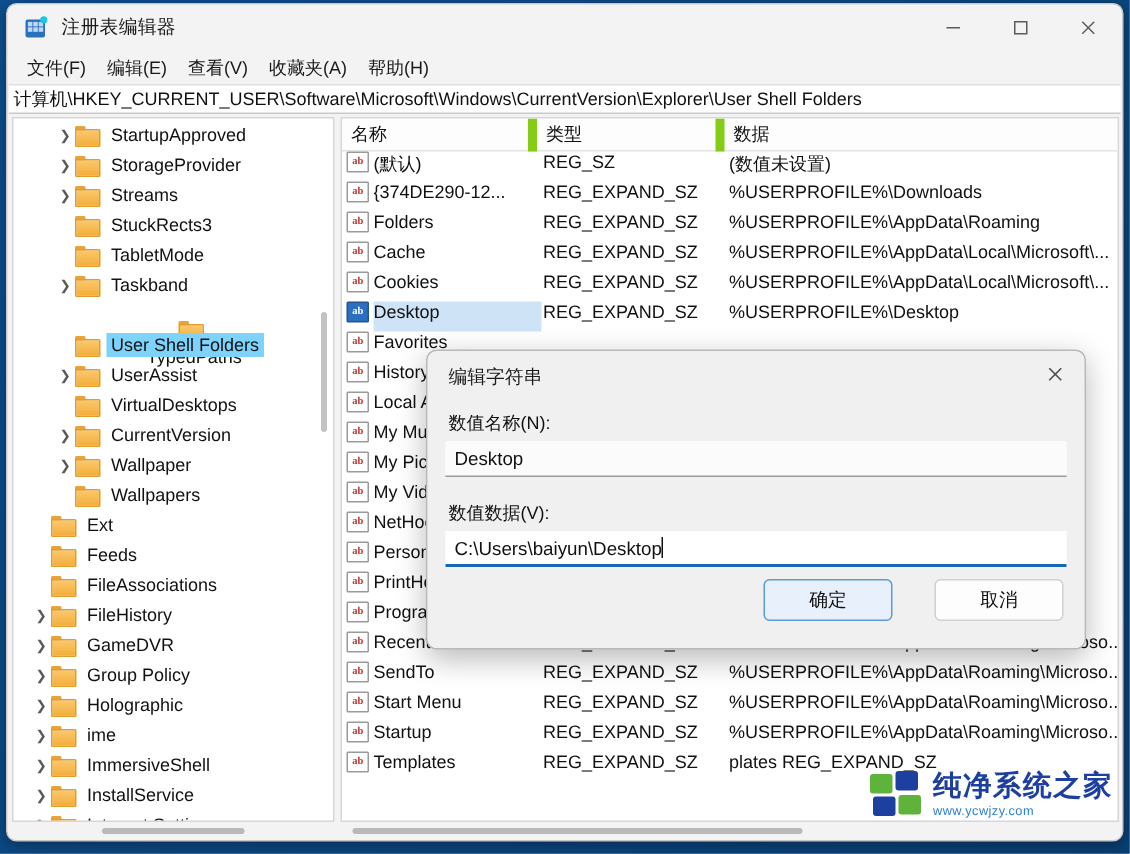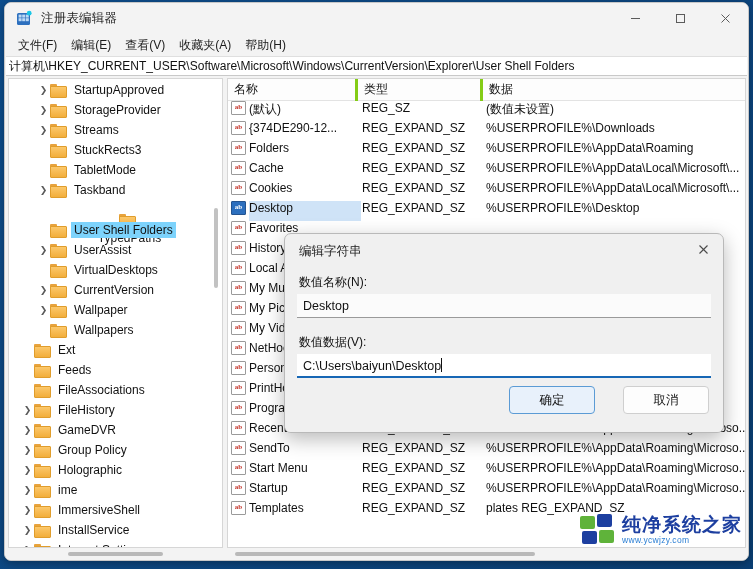--- a/index.html
+++ b/index.html
@@ -82,21 +82,21 @@
     border:1px solid #e09d2c;
   }
   .tlabel{ padding:0 3px; line-height:16px; }
 
   
   .lhead{
     position:relative; height:22px; background:#fdfdfd; border-bottom:1px solid #e3e3e3;
     display:flex; align-items:center; font-size:12px; color:#111;
   }
   .lhead .hc{ position:relative; height:22px; display:flex; align-items:center; padding-left:6px;
-              border-right:3px solid #84cc16; }
+              border-right:6px solid #84cc16; }
   .hc.c1{ width:130px; }
   .hc.c2{ width:125px; }
   .hc.c3{ flex:1; border-right:none; }
 
   .lrow{
     position:relative; height:20px; display:flex; 
     font-size:12px; color:#111; white-space:nowrap;
   }
   .lrow.sel .lname{ background:#cfe3f7; }
   .abicon{

